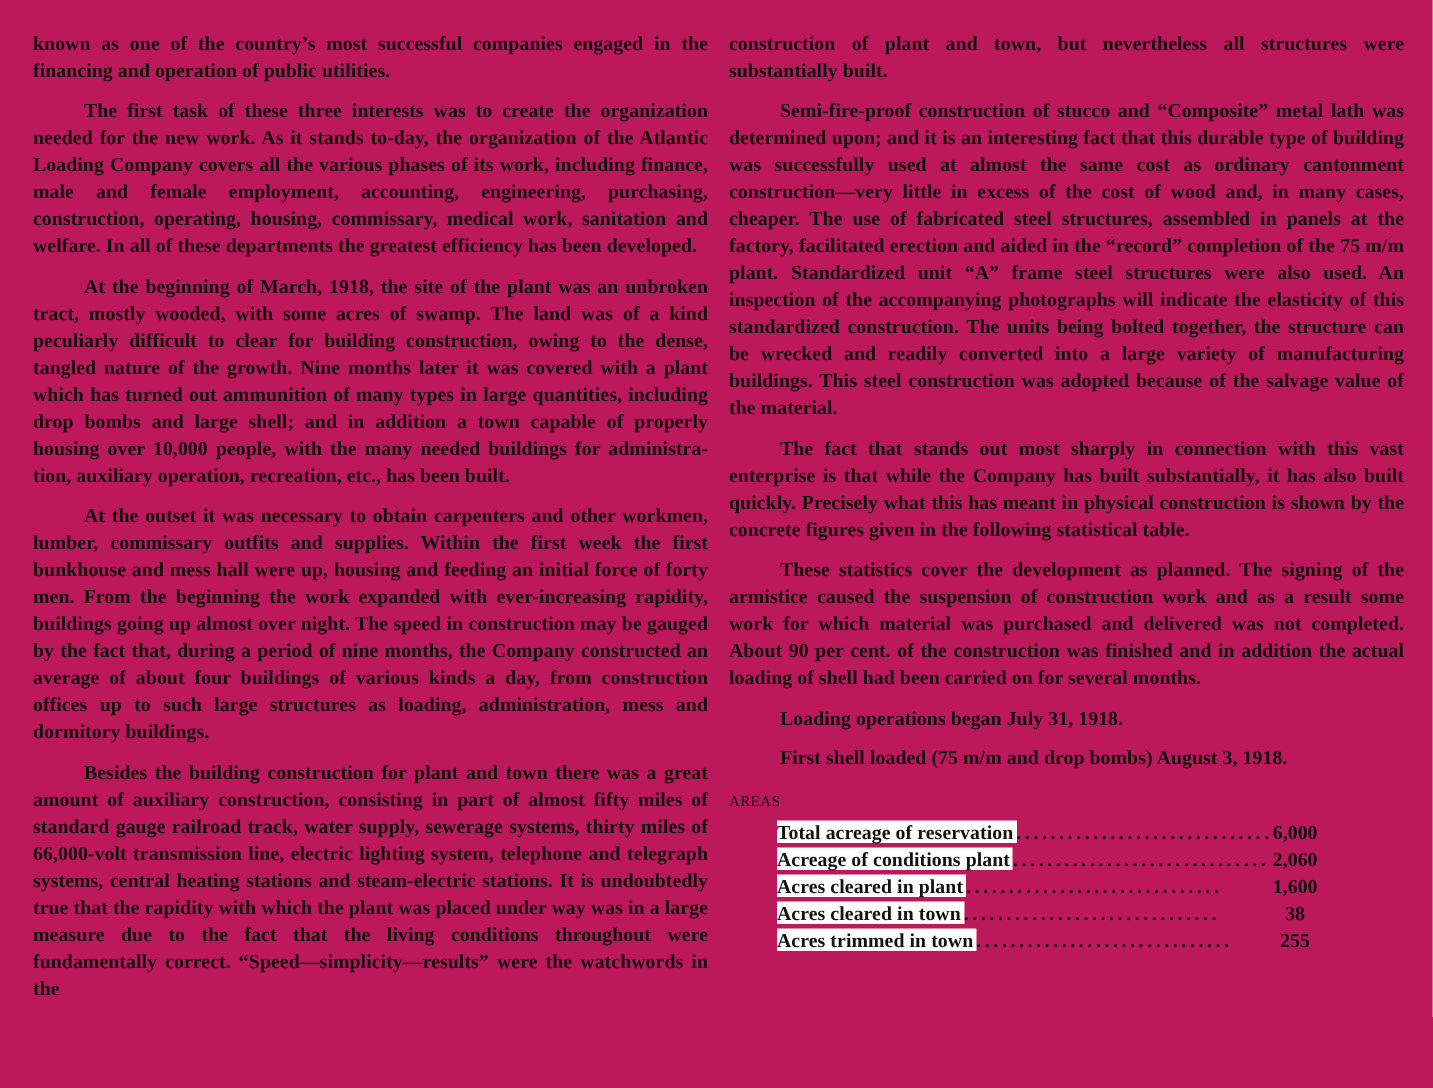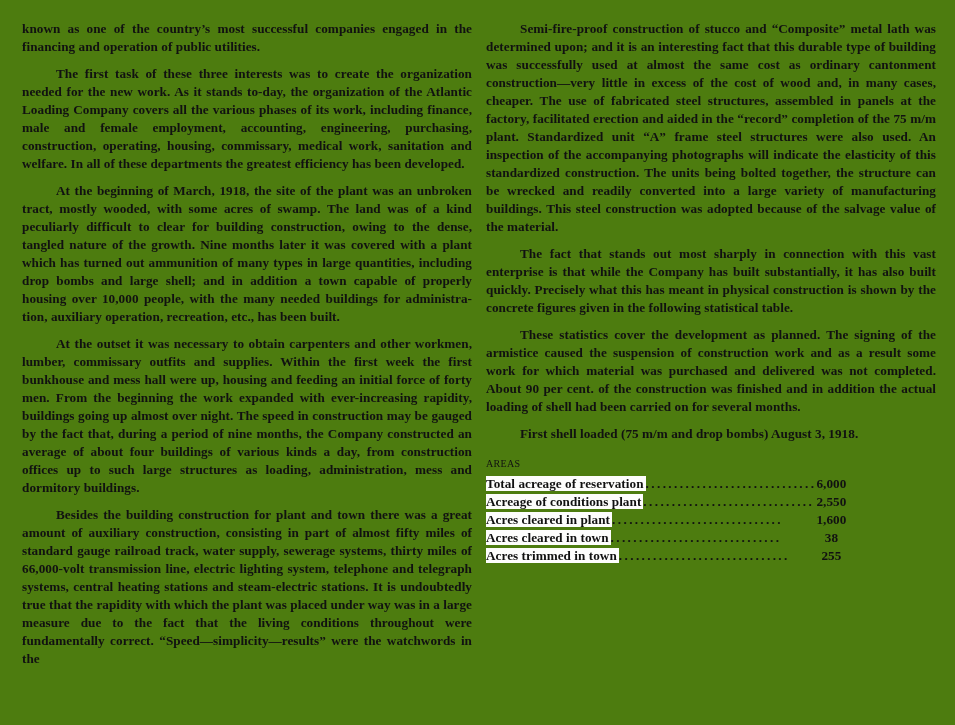--- a/index.html
+++ b/index.html
@@ -12,21 +12,21 @@
     height: 725px;
     overflow: hidden;
     position: relative;
     font-family: "Liberation Serif", "DejaVu Serif", serif;
     color: #111111;
   }
   .page {
     position: absolute;
     left: 0; top: 0;
     width: 955px; height: 725px;
-    background: #4d7c0f;
+    background: #be185d;
     text-decoration: underline;
   }
   .column {
     position: absolute;
     top: 20px;
     width: 450px;
     font-size: 13.2px;
     line-height: 18px;
     font-weight: bold;
     text-align: justify;
@@ -44,20 +44,21 @@
     padding-left: 34px;
     text-align: left;
   }
   .areas-heading {
     margin: 12px 0 2px 0;
     font-size: 10px;
     font-weight: normal;
     letter-spacing: 0.3px;
   }
   .areas-table {
+    margin-left: 32px;
     width: 348px;
     border-collapse: collapse;
   }
   .areas-table td {
     padding: 0;
     line-height: 18px;
     font-weight: bold;
     font-size: 13.2px;
   }
   .areas-table .label {
@@ -84,37 +85,39 @@
 
   <div class="column col-left">
     <p class="para no-indent">known as one of the country’s most successful companies engaged in the financing and operation of public utilities.</p>
     <p class="para">The first task of these three interests was to create the organi­zation needed for the new work. As it stands to-day, the organization of the Atlantic Loading Company covers all the various phases of its work, including finance, male and female employment, account­ing, engineering, purchasing, construction, operating, housing, com­missary, medical work, sanitation and welfare. In all of these depart­ments the greatest efficiency has been developed.</p>
     <p class="para">At the beginning of March, 1918, the site of the plant was an unbroken tract, mostly wooded, with some acres of swamp. The land was of a kind peculiarly difficult to clear for building con­struction, owing to the dense, tangled nature of the growth. Nine months later it was covered with a plant which has turned out am­munition of many types in large quantities, including drop bombs and large shell; and in addition a town capable of properly housing over 10,000 people, with the many needed buildings for administra­tion, auxiliary operation, recreation, etc., has been built.</p>
     <p class="para">At the outset it was necessary to obtain carpenters and other workmen, lumber, commissary outfits and supplies. Within the first week the first bunkhouse and mess hall were up, housing and feeding an initial force of forty men. From the beginning the work expanded with ever-increasing rapidity, buildings going up almost over night. The speed in construction may be gauged by the fact that, during a period of nine months, the Company constructed an average of about four buildings of various kinds a day, from construc­tion offices up to such large structures as loading, administration, mess and dormitory buildings.</p>
     <p class="para">Besides the building construction for plant and town there was a great amount of auxiliary construction, consisting in part of almost fifty miles of standard gauge railroad track, water supply, sewerage systems, thirty miles of 66,000-volt transmission line, electric lighting system, telephone and telegraph systems, central heating stations and steam-electric stations. It is undoubtedly true that the rapidity with which the plant was placed under way was in a large measure due to the fact that the living conditions throughout were fundamentally correct. “Speed—simplicity—results” were the watchwords in the</p>
   </div>
 
   <div class="column col-right">
+    <p class="para no-indent">construction of plant and town, but nevertheless all structures were substantially built.</p>
     <p class="para">Semi-fire-proof construction of stucco and “Composite” metal lath was determined upon; and it is an interesting fact that this durable type of building was successfully used at almost the same cost as ordinary cantonment construction—very little in excess of the cost of wood and, in many cases, cheaper. The use of fabricated steel structures, assembled in panels at the factory, facilitated erection and aided in the “record” completion of the 75 m/m plant. Standardized unit “A” frame steel structures were also used. An inspection of the accompanying photographs will indicate the elasticity of this standardized construction. The units being bolted together, the structure can be wrecked and readily converted into a large variety of manufacturing buildings. This steel construction was adopted because of the salvage value of the material.</p>
     <p class="para">The fact that stands out most sharply in connection with this vast enterprise is that while the Company has built substantially, it has also built quickly. Precisely what this has meant in physical construction is shown by the concrete figures given in the following statistical table.</p>
     <p class="para">These statistics cover the development as planned. The signing of the armistice caused the suspension of construction work and as a result some work for which material was purchased and delivered was not completed. About 90 per cent. of the construction was finished and in addition the actual loading of shell had been carried on for several months.</p>
 
+    <p class="note">Loading operations began July 31, 1918.</p>
     <p class="note">First shell loaded (75 m/m and drop bombs) August 3, 1918.</p>
 
     <div class="areas-heading">AREAS</div>
 
     <table class="areas-table">
       <tbody>
         <tr>
           <td class="label"><span class="txt">Total acreage of reservation</span><span class="dots">..............................</span></td>
           <td class="value">6,000</td>
         </tr>
         <tr>
           <td class="label"><span class="txt">Acreage of conditions plant</span><span class="dots">..............................</span></td>
-          <td class="value">2,550</td>
+          <td class="value">2,060</td>
         </tr>
         <tr>
           <td class="label"><span class="txt">Acres cleared in plant</span><span class="dots">..............................</span></td>
           <td class="value">1,600</td>
         </tr>
         <tr>
           <td class="label"><span class="txt">Acres cleared in town</span><span class="dots">..............................</span></td>
           <td class="value">38</td>
         </tr>
         <tr>

